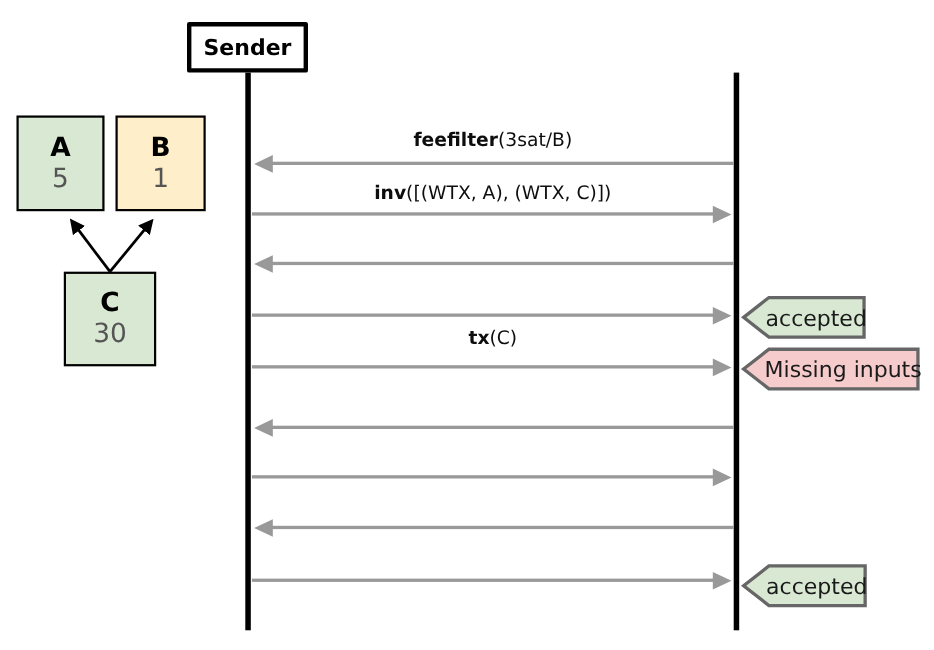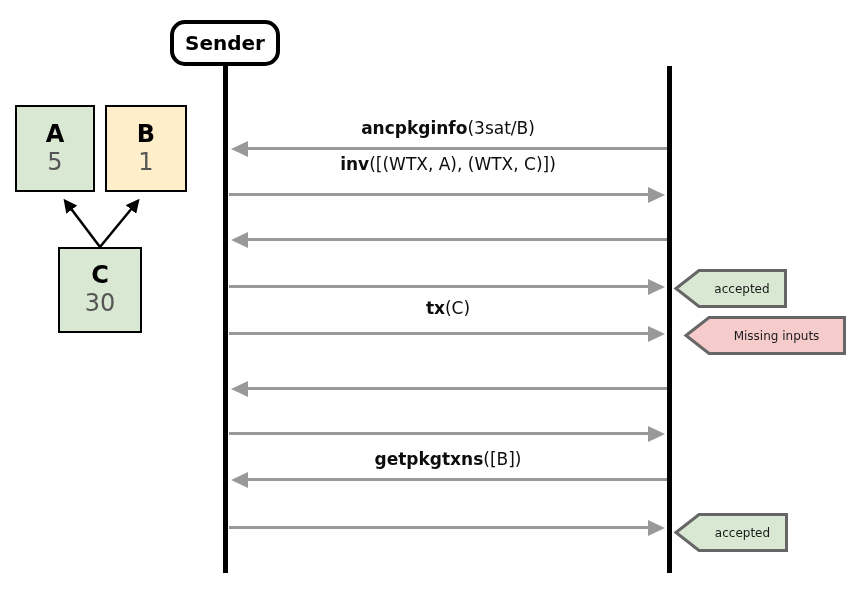--- a/index.html
+++ b/index.html
@@ -8,21 +8,21 @@
     font-family:"DejaVu Sans","Liberation Sans",sans-serif; overflow:hidden;
   }
 
   
   .actor-box {
     position:absolute; top:20px; height:46px; box-sizing:border-box;
     border:4px solid #000; border-radius:2px; background:#fff;
     display:flex; align-items:center; justify-content:center;
     font-weight:bold; font-size:20px; color:#000;
   }
-  .actor-sender   { left:170px; width:110px;border-radius:15px; }
+  .actor-sender   { left:170px; width:110px; }
   .actor-receiver { left:603px; width:133px; }
 
   
   .lifeline { position:absolute; top:66px; width:5px; height:507px; background:#000; }
   .lifeline-sender   { left:223px; }
   .lifeline-receiver { left:667px; }
 
   
   .msg-label {
     position:absolute; left:228px; width:440px; height:24px; line-height:24px;
@@ -36,39 +36,39 @@
   .arrow-left  { left:247px; width:420px; }
   .head {
     position:absolute; top:-6.5px; width:0; height:0;
     border-top:8px solid transparent; border-bottom:8px solid transparent;
   }
   .arrow-right .head { right:-16px; border-left:17px solid #999999; }
   .arrow-left  .head { left:-16px;  border-right:17px solid #999999; }
 
   
   .l1{top:116px}.a1{top:147px}
-  .l2{top:152px}.a2{top:193px}
+  .l2{top:164px}.a2{top:193px}
   .l3{top:207px}.a3{top:238px}
   .l4{top:254px}.a4{top:285px}
   .l5{top:296px}.a5{top:332px}
   .l6{top:356px}.a6{top:387px}
   .l7{top:401px}.a7{top:432px}
   .l8{top:447px}.a8{top:478px}
   .l9{top:495px}.a9{top:526px}
 
   
   .badge { position:absolute; height:41px; }
   .badge svg { position:absolute; left:0; top:0; overflow:visible; }
   .badge-label {
     position:absolute; left:26px; right:3px; top:0; bottom:0;
     display:flex; align-items:center; justify-content:center;
-    font-size:12px; color:#1a1a1a; white-space:nowrap;
+    font-size:20px; color:#1a1a1a; white-space:nowrap;
   }
   .badge-1 { left:673px; top:268px; width:115px; }
-  .badge-2 { left:673px; top:315px; width:164px;margin-left:10px; }
+  .badge-2 { left:673px; top:315px; width:164px; }
   .badge-3 { left:673px; top:512px; width:116px; }
 
   
   .tx-box {
     position:absolute; box-sizing:border-box; border:2px solid #000;
     display:flex; flex-direction:column; align-items:center; justify-content:center;
   }
   .tx-a { left:15px;  top:105px; width:80px; height:87px; background:#d9e8d2; }
   .tx-b { left:105px; top:105px; width:82px; height:87px; background:#ffeeca; }
   .tx-c { left:58px;  top:247px; width:84px; height:86px; background:#d9e8d2; }
@@ -105,21 +105,21 @@
   <svg class="dep-arrows" width="200" height="260" viewBox="0 0 200 260">
     <defs>
       <marker id="ah" viewBox="0 0 10 10" refX="7" refY="5" markerWidth="5.5" markerHeight="5.5" orient="auto-start-reverse">
         <path d="M0,0 L10,5 L0,10 z" fill="#000"></path>
       </marker>
     </defs>
     <line x1="100" y1="157" x2="66" y2="112" stroke="#000" stroke-width="2.5" marker-end="url(#ah)"></line>
     <line x1="100" y1="157" x2="137" y2="112" stroke="#000" stroke-width="2.5" marker-end="url(#ah)"></line>
   </svg>
 
-  <div class="msg-label l1"><b>ancpkginfo</b><span>(3sat/B)</span></div>
+  <div class="msg-label l1"><b>feefilter</b><span>(3sat/B)</span></div>
   <div class="arrow arrow-left a1">
       <div class="head"></div>
     </div>
 
   <div class="msg-label l2"><b>inv</b><span>([(WTX, A), (WTX, C)])</span></div>
   <div class="arrow arrow-right a2">
       <div class="head"></div>
     </div>
 
   <div class="arrow arrow-left a3">
@@ -136,21 +136,20 @@
     </div>
 
   <div class="arrow arrow-left a6">
       <div class="head"></div>
     </div>
 
   <div class="arrow arrow-right a7">
       <div class="head"></div>
     </div>
 
-  <div class="msg-label l8"><b>getpkgtxns</b><span>([B])</span></div>
   <div class="arrow arrow-left a8">
       <div class="head"></div>
     </div>
 
   <div class="arrow arrow-right a9">
       <div class="head"></div>
     </div>
 
   <div class="badge badge-1">
     <svg width="115" height="41" viewBox="0 0 115 41">

